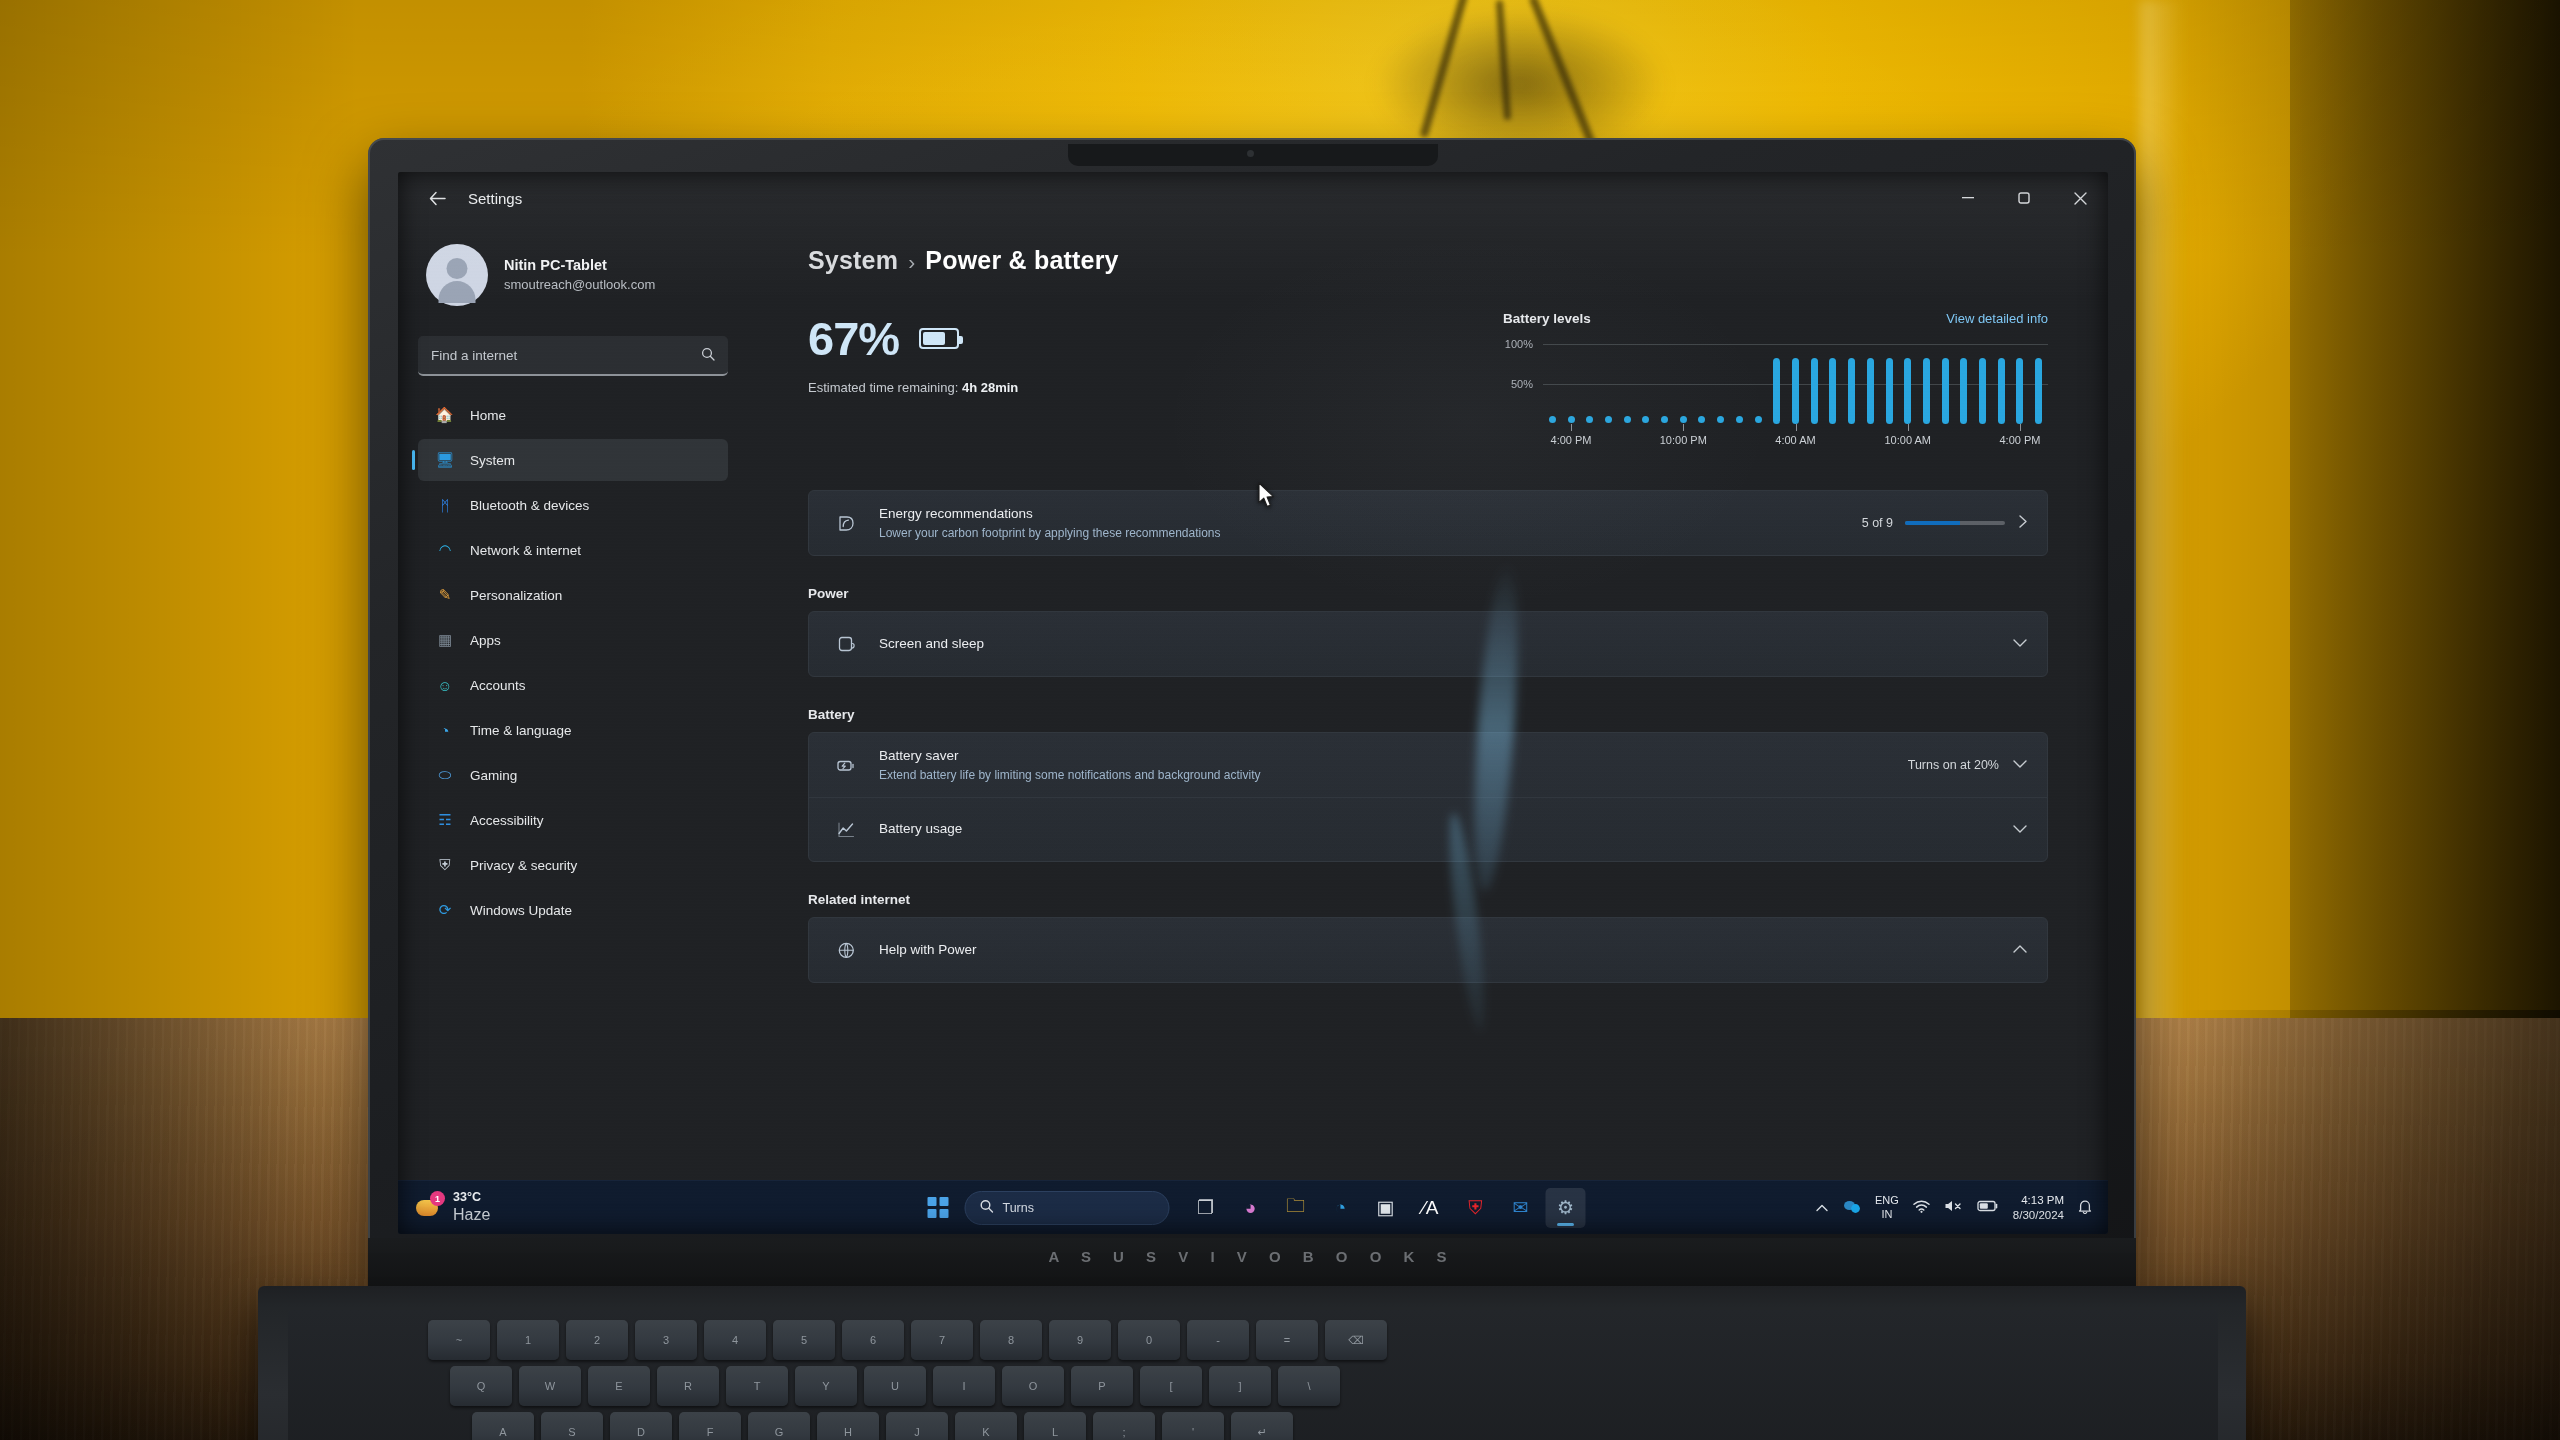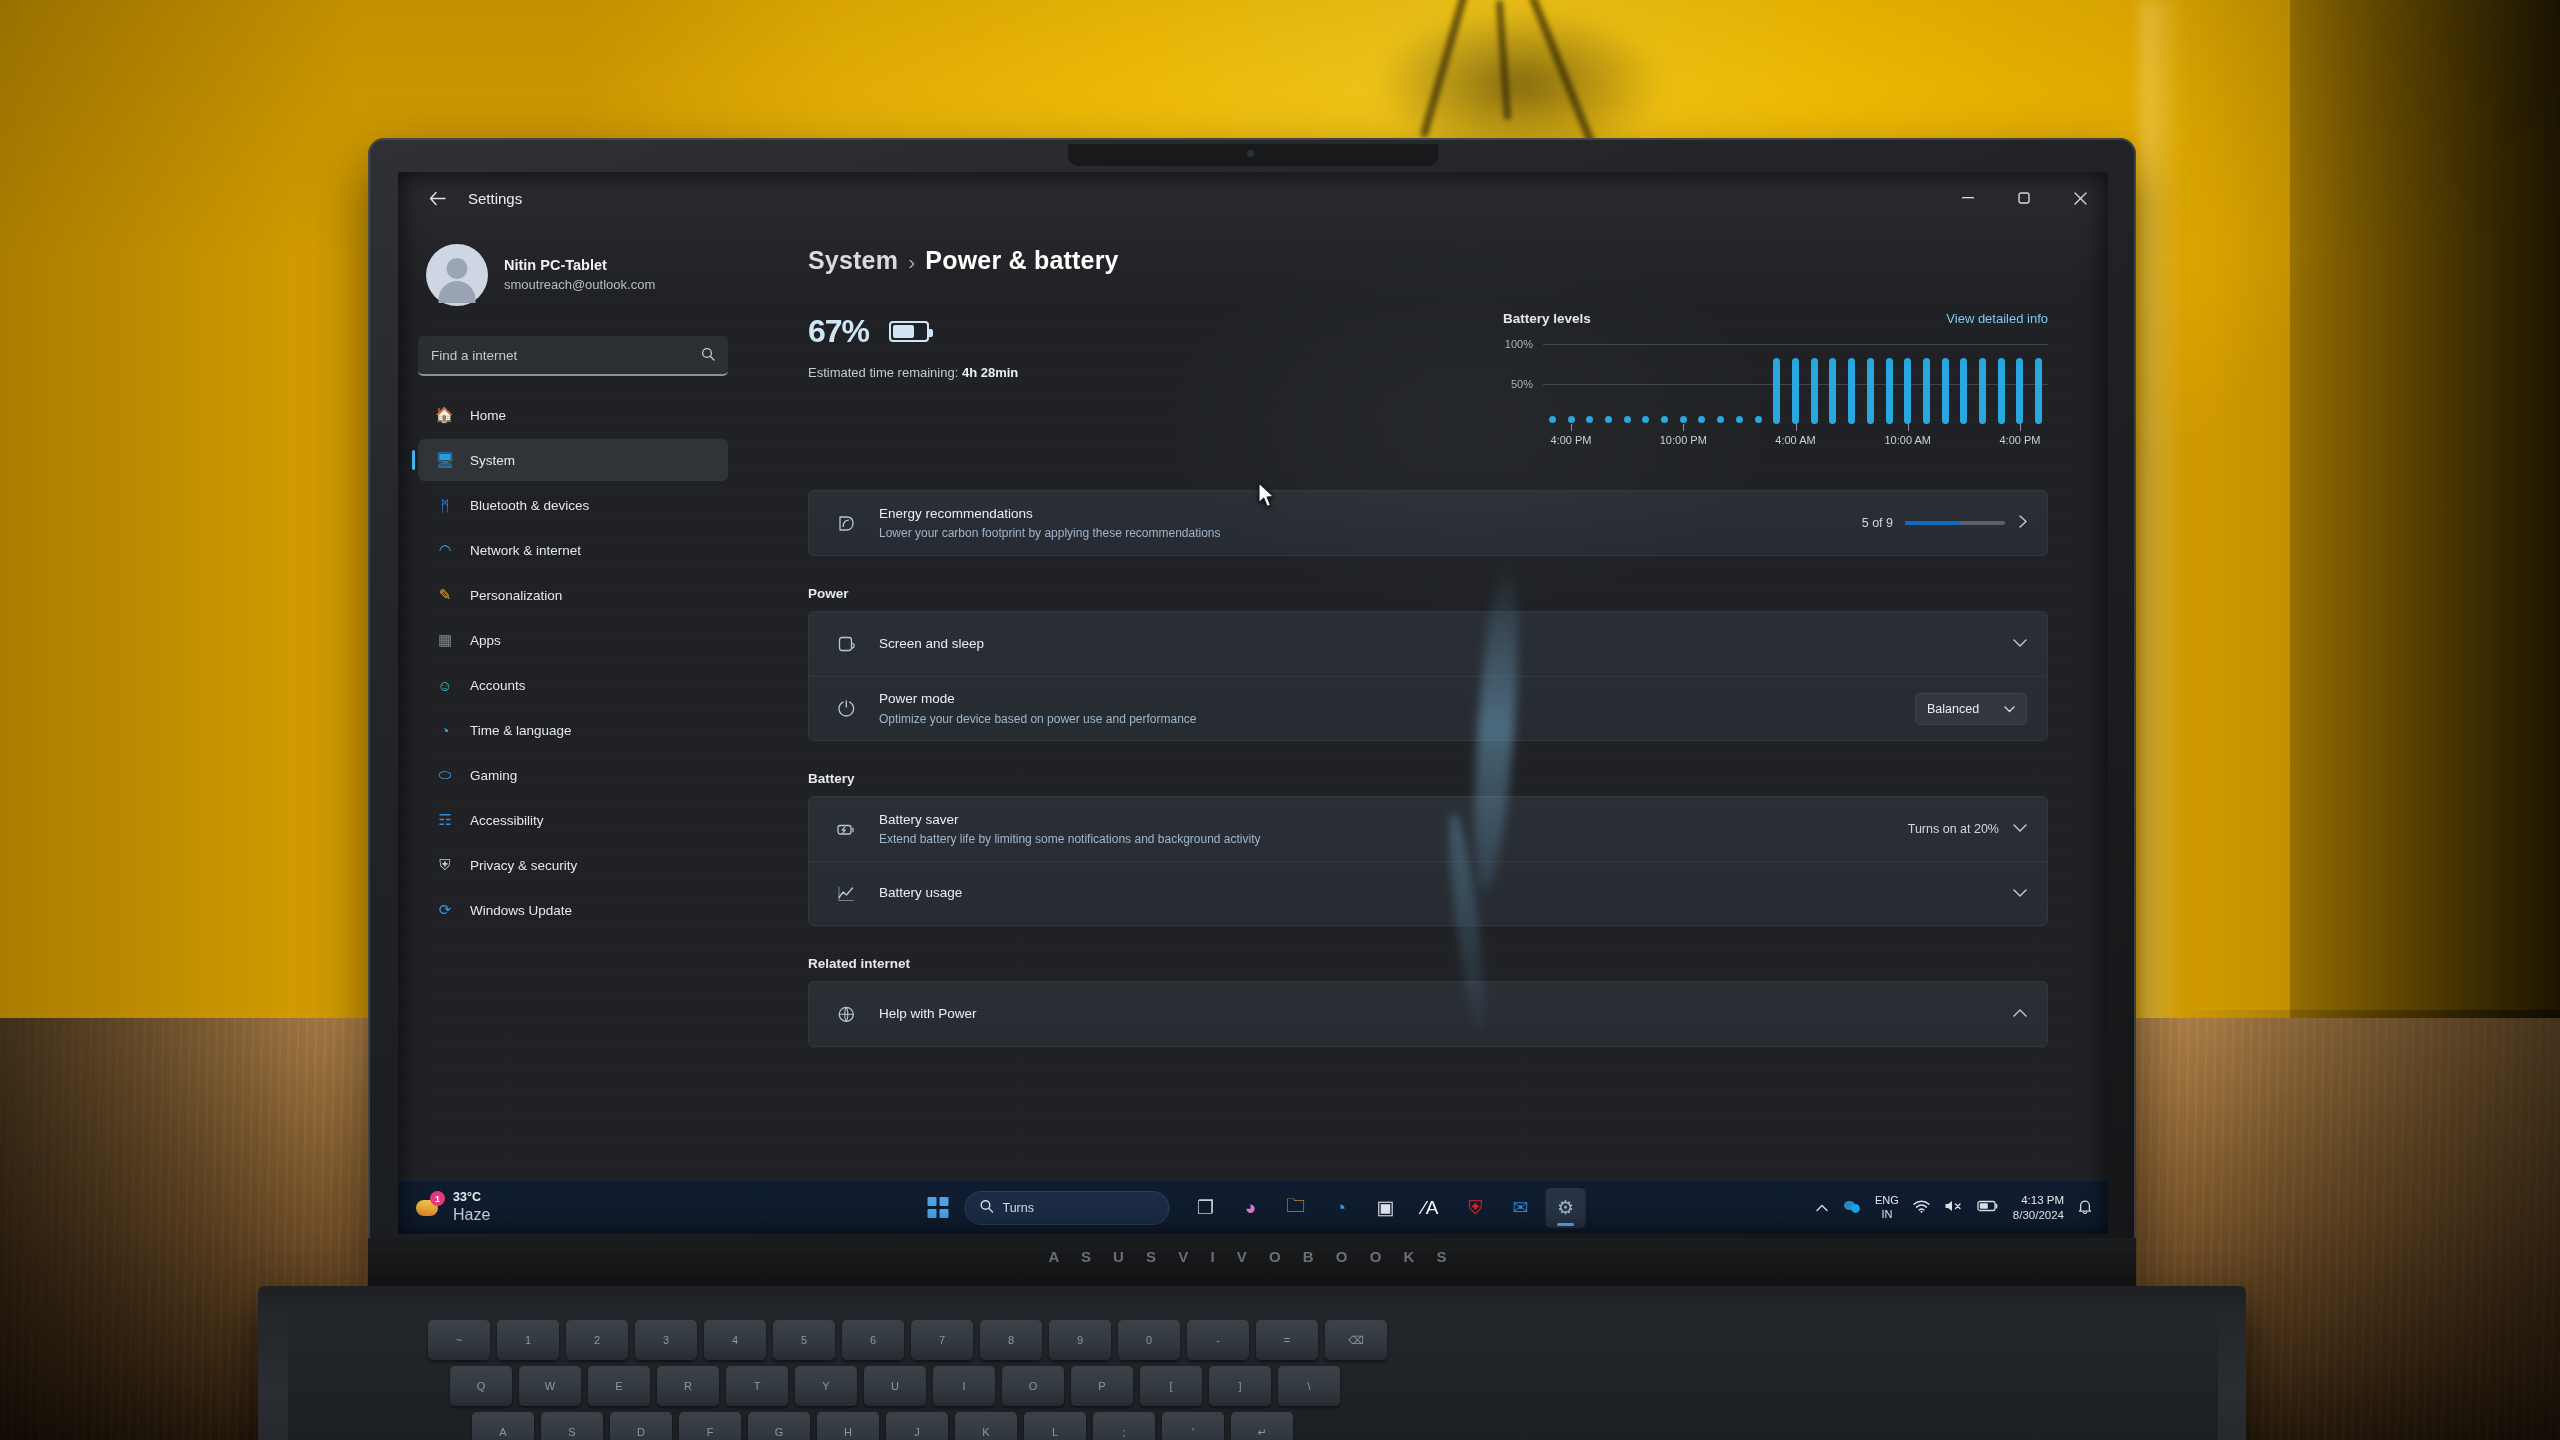--- a/index.html
+++ b/index.html
@@ -200,21 +200,21 @@
 
   .breadcrumb { font-size:25px; font-weight:600; letter-spacing:.2px; margin-bottom:34px; }
   .crumb-sys { color:#d9dbde; }
   .crumb-sep { color:#a7abb0; margin:0 10px; font-weight:400; font-size:21px; }
   .crumb-cur { color:#ffffff; }
 
   .top-row { display:flex; justify-content:space-between; align-items:flex-start; }
 
   .pct-block { padding-top:6px; }
   .pct-line { display:flex; align-items:center; gap:20px; }
-  .pct { font-size:32px; font-weight:700; color:#cfe6f7; letter-spacing:-1px; line-height:1; }
+  .pct { font-size:47px; font-weight:700; color:#cfe6f7; letter-spacing:-1px; line-height:1; }
   .batt-ico {
     width:40px; height:21px; border:2px solid #cfe6f7; border-radius:4px;
     position:relative; display:flex; align-items:center; padding:2px;
   }
   .batt-ico::after {
     content:""; position:absolute; right:-6px; top:6px; width:4px; height:8px;
     background:#cfe6f7; border-radius:0 2px 2px 0;
   }
   .batt-fill { height:100%; width:63%; background:#cfe6f7; border-radius:2px; }
   .est { margin-top:18px; font-size:13px; color:#c6cbd1; }
@@ -648,42 +648,20 @@
                 </div>
                 <div class="row-right">
                   <div class="chev">
                     <svg width="14" height="9" fill="none">
                         <path d="M1 1L7 7L13 1" stroke="#c7ccd1" stroke-width="1.4" stroke-linecap="round" stroke-linejoin="round"></path>
                       </svg>
                   </div>
                 </div>
               </div>
 
-              <div class="row">
-                <div class="row-ico">
-                  <svg width="19" height="19" viewBox="0 0 19 19" fill="none">
-                    <path d="M6 3.2C3.6 4.4 2 6.9 2 9.8 2 13.7 5.2 17 9.3 17c4 0 7.3-3.3 7.3-7.2 0-2.9-1.6-5.4-4-6.6" stroke="#b9c6d4" stroke-width="1.3" stroke-linecap="round"></path>
-                    <path d="M9.3 2v6" stroke="#b9c6d4" stroke-width="1.3" stroke-linecap="round"></path>
-                  </svg>
-                </div>
-                <div class="row-txt">
-                  <div class="row-title">Power mode</div>
-                  <div class="row-sub">Optimize your device based on power use and performance</div>
-                </div>
-                <div class="row-right">
-                  <div class="dropdown">
-                    <span>Balanced</span>
-                    <span>
-                      <svg width="11" height="7" fill="none">
-                          <path d="M1 1L5.5 5.5L10 1" stroke="#d9dde1" stroke-width="1.3" stroke-linecap="round" stroke-linejoin="round"></path>
-                        </svg>
-                    </span>
-                  </div>
-                </div>
-              </div>
             </div>
 
             <div class="section-title">Battery</div>
             <div class="card">
 
               <div class="row">
                 <div class="row-ico">
                   <svg width="20" height="19" viewBox="0 0 20 19" fill="none">
                     <rect x="2" y="5.5" width="13" height="8.5" rx="2.2" stroke="#b9c6d4" stroke-width="1.3"></rect>
                     <path d="M17 8.5v3" stroke="#b9c6d4" stroke-width="1.3" stroke-linecap="round"></path>

